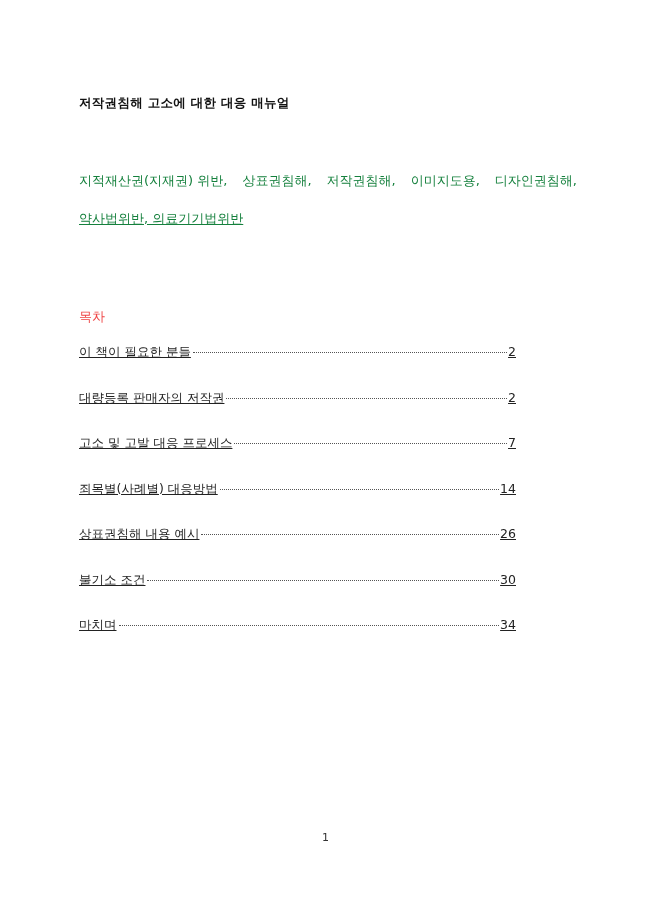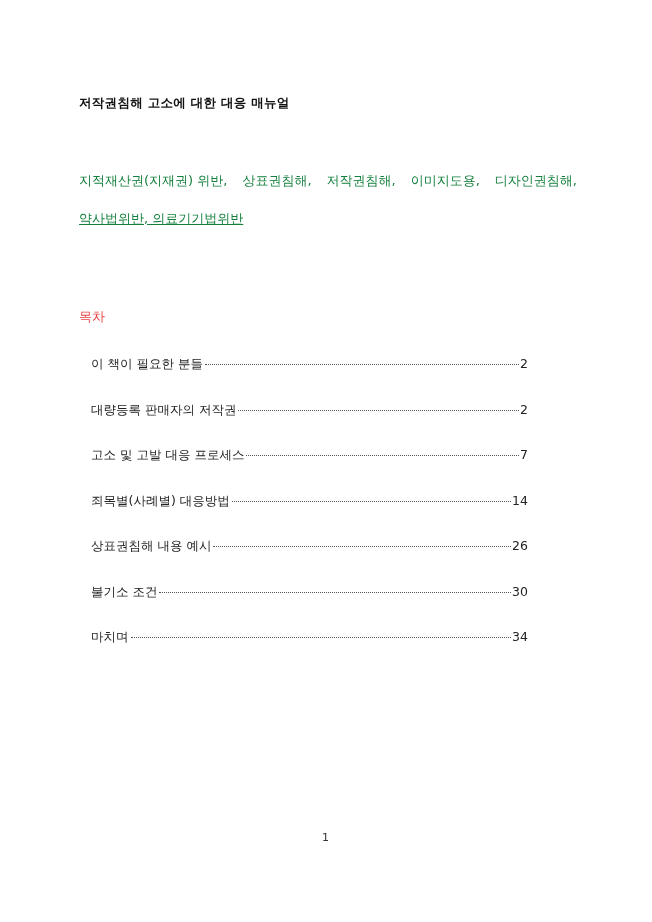--- a/index.html
+++ b/index.html
@@ -56,23 +56,24 @@
       top: 300px;
       font-size: 13px;
       color: #ef4444;
       margin-top: 8px;
     }
     .toc {
       position: absolute;
       left: 79px;
       top: 344px;
       width: 437px;
-      margin: 12px;
+      margin: 0;
       padding: 0;
       list-style: none;
+      text-decoration: underline;
     }
     .toc-entry {
       display: flex;
       align-items: baseline;
       height: 45.5px;
       font-size: 12.5px;
       color: #222222;
       cursor: pointer;
     }
     .toc-entry .label {

